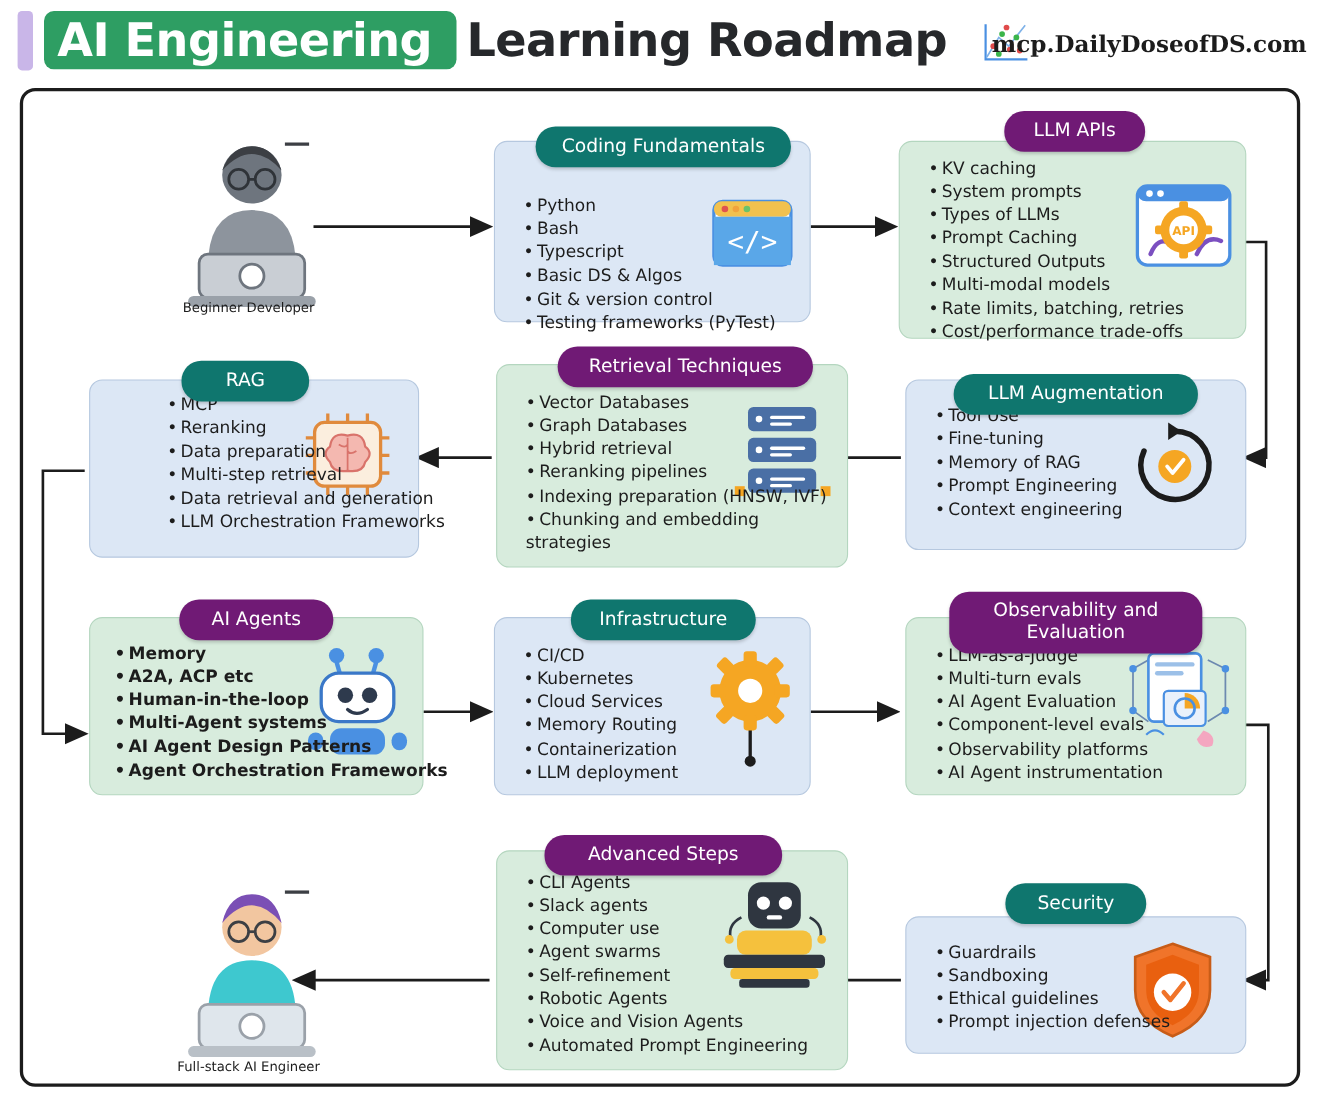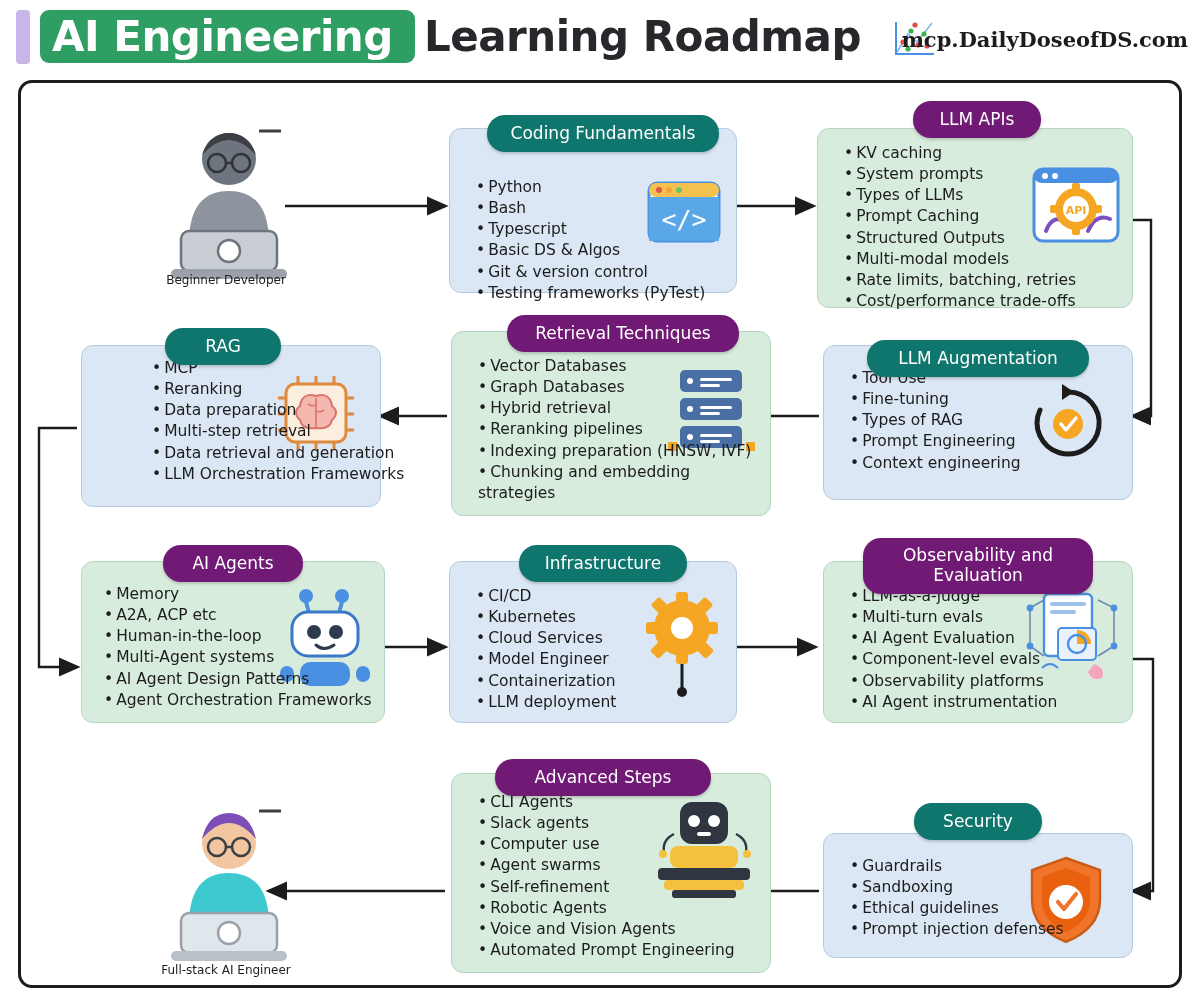--- a/index.html
+++ b/index.html
@@ -283,21 +283,21 @@
       <svg width="92" height="90" viewBox="0 0 92 90">
         <path d="M46,14 a31,31 0 1,1 -28,18" fill="none" stroke="#1c1c1c" stroke-width="5" stroke-linecap="round"></path>
         <path d="M40,6 L52,14 L40,22 z" fill="#1c1c1c"></path>
         <circle cx="46" cy="46" r="15" fill="#f5a623"></circle>
         <path d="M39,46 l5,6 l10,-12" stroke="#ffffff" stroke-width="3.4" fill="none" stroke-linecap="round" stroke-linejoin="round"></path>
       </svg>
     </div>
     <div class="bullets" style="left:26px; top:22px;">
       <div><span class="b">•</span><span>Tool Use</span></div>
       <div><span class="b">•</span><span>Fine-tuning</span></div>
-      <div><span class="b">•</span><span>Types of RAG</span></div>
+      <div><span class="b">•</span><span>Memory of RAG</span></div>
       <div><span class="b">•</span><span>Prompt Engineering</span></div>
       <div><span class="b">•</span><span>Context engineering</span></div>
     </div>
   </div>
   <div class="pill blue" style="left:846px; top:257px; width:222px; height:37px;">LLM Augmentation</div>
 
   <div class="card green" style="left:430px; top:248px; width:320px; height:185px;">
     <div class="icon-box" style="left:212px; top:30px;">
       <svg width="94" height="92" viewBox="0 0 94 92">
         <rect x="16" y="8" width="62" height="22" rx="5" fill="#4a6fa5"></rect>
@@ -371,21 +371,21 @@
         <line x1="64" y1="20" x2="60" y2="34" stroke="#4a90e2" stroke-width="4"></line>
         <rect x="14" y="30" width="66" height="44" rx="16" fill="#ffffff" stroke="#3a78c8" stroke-width="3"></rect>
         <circle cx="36" cy="50" r="7" fill="#2e3a4d"></circle>
         <circle cx="58" cy="50" r="7" fill="#2e3a4d"></circle>
         <path d="M38,63 q8,7 18,0" stroke="#2e3a4d" stroke-width="3" fill="none" stroke-linecap="round"></path>
         <rect x="22" y="80" width="50" height="24" rx="10" fill="#4a90e2"></rect>
         <rect x="2" y="84" width="14" height="16" rx="7" fill="#4a90e2"></rect>
         <rect x="78" y="84" width="14" height="16" rx="7" fill="#4a90e2"></rect>
       </svg>
     </div>
-    <div class="bullets" style="left:22px; top:22px;">
+    <div class="bullets" style="left:22px; top:22px;font-weight:bold;">
       <div><span class="b">•</span><span>Memory</span></div>
       <div><span class="b">•</span><span>A2A, ACP etc</span></div>
       <div><span class="b">•</span><span>Human-in-the-loop</span></div>
       <div><span class="b">•</span><span>Multi-Agent systems</span></div>
       <div><span class="b">•</span><span>AI Agent Design Patterns</span></div>
       <div><span class="b">•</span><span>Agent Orchestration Frameworks</span></div>
     </div>
   </div>
   <div class="pill green" style="left:142px; top:462px; width:140px; height:37px;">AI Agents</div>
 
@@ -405,21 +405,21 @@
           <rect x="17" y="56" width="12" height="13" rx="3" transform="rotate(45 23 62)"></rect>
           <rect x="63" y="56" width="12" height="13" rx="3" transform="rotate(-45 69 62)"></rect>
         </g>
         <circle cx="46" cy="40" r="11" fill="#ffffff"></circle>
       </svg>
     </div>
     <div class="bullets" style="left:26px; top:24px;">
       <div><span class="b">•</span><span>CI/CD</span></div>
       <div><span class="b">•</span><span>Kubernetes</span></div>
       <div><span class="b">•</span><span>Cloud Services</span></div>
-      <div><span class="b">•</span><span>Model Engineer</span></div>
+      <div><span class="b">•</span><span>Memory Routing</span></div>
       <div><span class="b">•</span><span>Containerization</span></div>
       <div><span class="b">•</span><span>LLM deployment</span></div>
     </div>
   </div>
   <div class="pill blue" style="left:498px; top:462px; width:168px; height:37px;">Infrastructure</div>
 
   <div class="card green" style="left:802px; top:478px; width:310px; height:162px;">
     <div class="icon-box" style="left:200px; top:24px;">
       <svg width="100" height="110" viewBox="0 0 100 110">
         <g stroke="#6d8ab0" stroke-width="1.6" fill="none">

